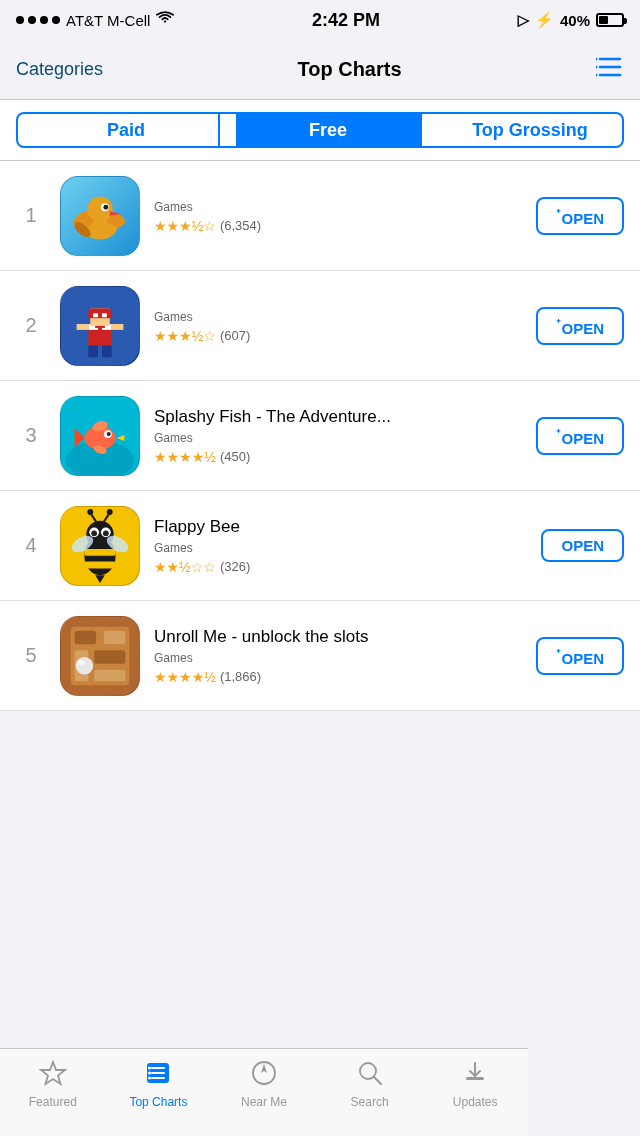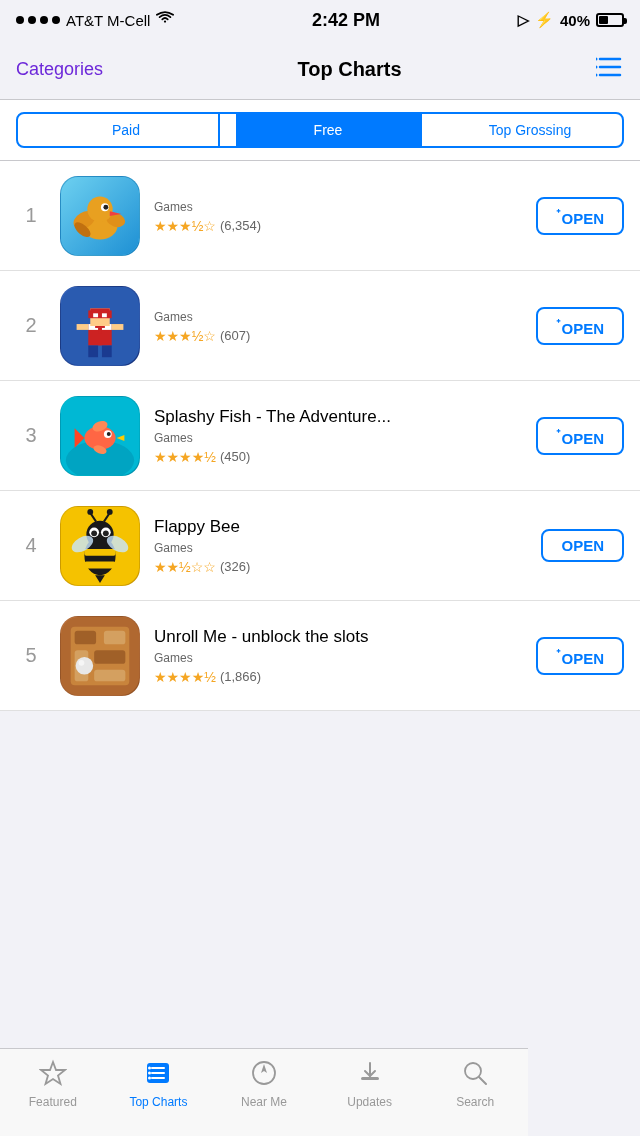--- a/index.html
+++ b/index.html
@@ -44,21 +44,21 @@
     .nav-bar {
       background: #f2f2f7;
       height: 60px;
       display: flex;
       align-items: center;
       justify-content: space-between;
       padding: 0 16px;
       border-bottom: 1px solid #c8c8cc;
     }
     .nav-back {
-      color: #6d28d9;
+      color: #0c4a6e;
       font-size: 18px;
       font-weight: 400;
       cursor: pointer;
     }
     .nav-title {
       font-size: 20px;
       font-weight: 700;
       color: #000;
     }
     .nav-list-icon {
@@ -78,22 +78,22 @@
       border: 2px solid #007aff;
       border-radius: 8px;
       overflow: hidden;
       height: 36px;
     }
     .segment-btn {
       flex: 1;
       display: flex;
       align-items: center;
       justify-content: center;
-      font-size: 14px;
-      font-weight: 400;
+      font-size: 18px;
+      font-weight: 700;
       cursor: pointer;
       background: transparent;
       color: #007aff;
       border: none;
       margin-left: 16px;
     }
     .segment-btn.active {
       background: #007aff;
       color: #fff;
     }
@@ -504,31 +504,31 @@
         <circle cx="14" cy="14" r="11" fill="none" stroke="#999" stroke-width="1.8"></circle>
         <polygon points="14,5 17,14 14,12 11,14" fill="#999"></polygon>
       </svg>
     </span>
     <span class="tab-label">Near Me</span>
   </div>
 
   <div class="tab-item">
     <span class="tab-icon">
       <svg width="28" height="28" viewBox="0 0 28 28">
+        <circle cx="12" cy="12" r="8" fill="none" stroke="#999" stroke-width="1.8"></circle>
+        <line x1="18" y1="18" x2="25" y2="25" stroke="#999" stroke-width="2" stroke-linecap="round"></line>
+      </svg>
+    </span>
+    <span class="tab-label">Search</span>
+  </div>
+
+  <div class="tab-item">
+    <span class="tab-icon">
+      <svg width="28" height="28" viewBox="0 0 28 28">
         <rect x="5" y="18" width="18" height="3" rx="1.5" fill="#999"></rect>
         <line x1="14" y1="4" x2="14" y2="17" stroke="#999" stroke-width="2" stroke-linecap="round"></line>
         <polyline points="9,12 14,17 19,12" fill="none" stroke="#999" stroke-width="2" stroke-linecap="round" stroke-linejoin="round"></polyline>
       </svg>
     </span>
     <span class="tab-label">Updates</span>
   </div>
 
-  <div class="tab-item">
-    <span class="tab-icon">
-      <svg width="28" height="28" viewBox="0 0 28 28">
-        <circle cx="12" cy="12" r="8" fill="none" stroke="#999" stroke-width="1.8"></circle>
-        <line x1="18" y1="18" x2="25" y2="25" stroke="#999" stroke-width="2" stroke-linecap="round"></line>
-      </svg>
-    </span>
-    <span class="tab-label">Search</span>
-  </div>
-
 </div>
 
 </body></html>

